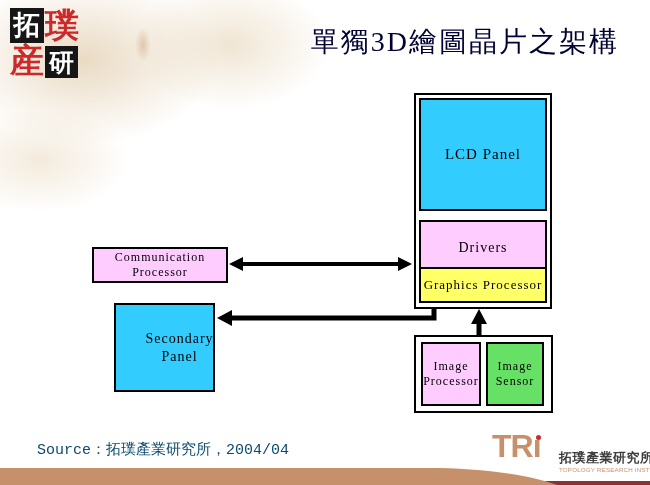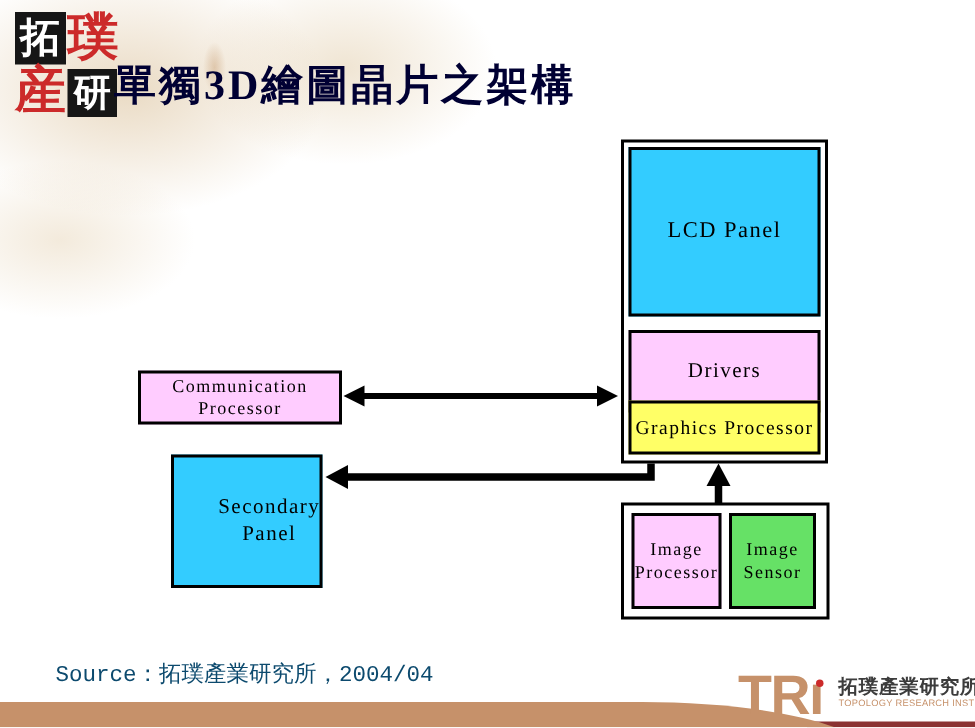--- a/index.html
+++ b/index.html
@@ -24,22 +24,22 @@
   .seal-cell{
     position:absolute;display:flex;align-items:center;justify-content:center;
     font-family:"Liberation Serif",serif;font-weight:bold;line-height:1;
   }
   .seal-c0{left:0;top:2px;width:34px;height:35px;background:var(--seal-black,#161616);color:#fff;font-size:27px;}
   .seal-c1{left:34px;top:0;width:36px;height:40px;color:var(--seal-red,#CC2A2A);font-size:34px;}
   .seal-c2{left:-2px;top:36px;width:38px;height:38px;color:var(--seal-red,#CC2A2A);font-size:34px;}
   .seal-c3{left:35px;top:40px;width:33px;height:32px;background:var(--seal-black,#161616);color:#fff;font-size:25px;}
 
   .title{
-    position:absolute;left:60px;right:30px;top:22px;margin:16px;
-    text-align:left;font-family:"Liberation Serif",serif;font-weight:bold;
+    position:absolute;left:60px;right:30px;top:22px;margin:1px;
+    text-align:right;font-family:"Liberation Serif",serif;font-weight:normal;
     font-size:28px;letter-spacing:2px;color:var(--title-color,#000033);
   }
 
   
   .box{
     position:absolute;border:2px solid #000;display:flex;align-items:center;justify-content:center;
     text-align:center;font-family:"Liberation Serif",serif;color:#000;background:#fff;
   }
   .box span{display:block;letter-spacing:1px;line-height:1.25;}
   .outer-main{left:414px;top:93px;width:138px;height:216px;}
@@ -53,22 +53,22 @@
   .img-sensor{left:486px;top:342px;width:58px;height:64px;background:var(--box-green,#66E166);font-size:12px;}
 
   .arrows{position:absolute;left:0;top:0;width:650px;height:485px;pointer-events:none;}
   .arrows line,.arrows path{stroke:#000;fill:none;}
   .arrows polygon{fill:#000;stroke:none;}
 
   .source-note{position:absolute;left:37px;top:440px;font-size:15px;color:#0c4a6e;font-family:Liberation Mono, monospace;}
 
   
   .footer-swoosh{position:absolute;left:0;top:458px;width:650px;height:27px;}
-  .tri-logo{position:absolute;left:492px;top:450px;height:30px;color:var(--tan,#C6916A);
-    font-weight:bold;font-size:37px;letter-spacing:-1px;line-height:28px;}
+  .tri-logo{position:absolute;left:492px;top:432px;height:30px;color:var(--tan,#C6916A);
+    font-weight:bold;font-size:32px;letter-spacing:-1px;line-height:28px;}
   .tri-dot{position:absolute;right:0px;top:3px;width:5px;height:5px;border-radius:50%;
     background:var(--seal-red,#CC2A2A);}
   .org-chinese{position:absolute;left:559px;top:449px;font-family:"Liberation Serif",serif;
     font-weight:bold;font-size:13px;letter-spacing:0.5px;color:#3c3c3c;white-space:nowrap;}
   .org-english{position:absolute;left:559px;top:466px;font-size:10px;color:var(--tan,#C6916A);
     transform:scale(0.62);transform-origin:0 0;white-space:nowrap;letter-spacing:0.3px;}
 </style>
 </head>
 <body>
 

